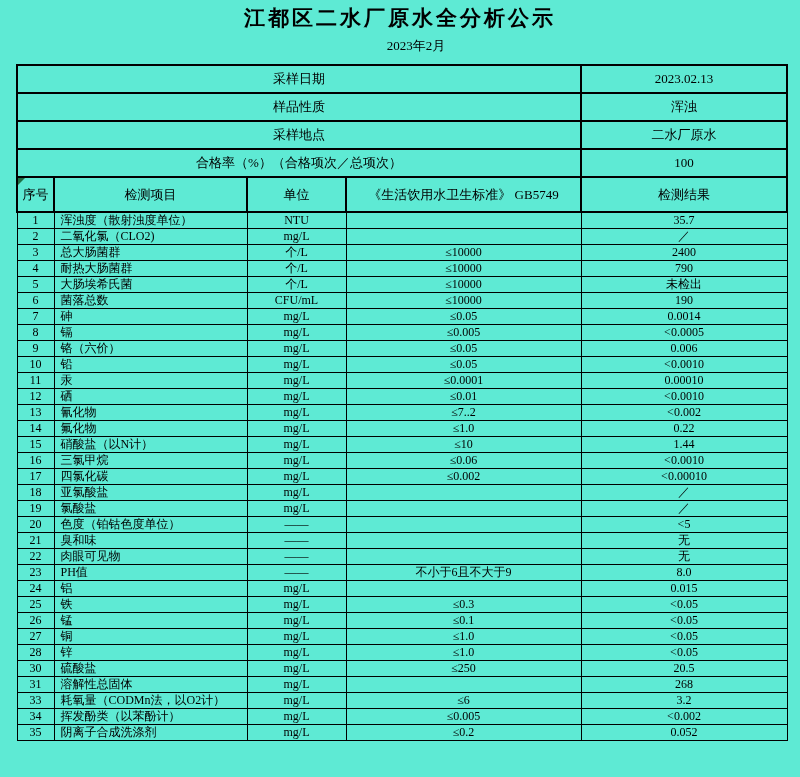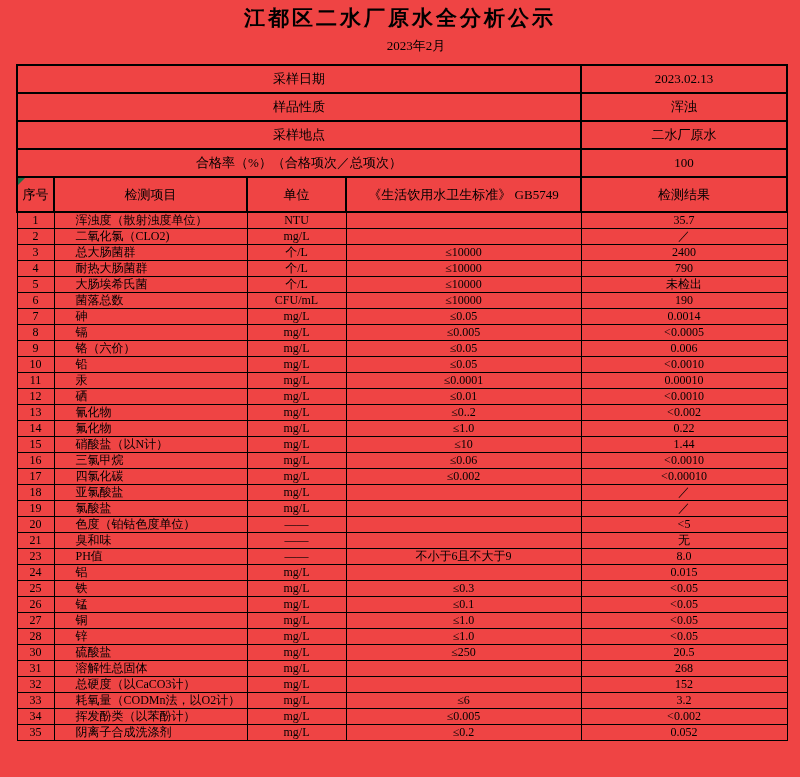--- a/index.html
+++ b/index.html
@@ -1,20 +1,20 @@
 <!DOCTYPE html>
 <html><head>
 <meta charset="utf-8">
 <style>
   html, body { margin: 0; padding: 0; background: #ffffff; }
   .page {
     position: relative;
     width: 800px;
     height: 777px;
-    background: #ef4444;
+    background: #5eead4;
     color: #000000;
     overflow: hidden;
     font-family: "Liberation Serif", "DejaVu Serif", serif;
   }
   .title {
     position: absolute;
     top: 4px; left: 0; width: 100%;
     text-align: center;
     font-family: "Liberation Sans", "DejaVu Sans", sans-serif;
     font-weight: bold;
@@ -54,21 +54,21 @@
     height: 33px;
     font-size: 13px;
   }
   tbody.data td {
     height: 15px;
     line-height: 15px;
     font-size: 12px;
   }
   tbody.data td.item {
     text-align: left;
-    padding-left: 21px;
+    padding-left: 6px;
   }
   td.seq-head { position: relative; margin-left: 40px; }
   .tri {
     position: absolute;
     top: 0; left: 0;
     width: 0; height: 0;
     border-top: 7px solid #1e7145;
     border-right: 7px solid transparent;
   }
 </style>
@@ -197,21 +197,21 @@
           <td class="idx">12</td>
           <td class="item">硒</td>
           <td class="unit">mg/L</td>
           <td class="std">≤0.01</td>
           <td class="res">&lt;0.0010</td>
         </tr>
         <tr>
           <td class="idx">13</td>
           <td class="item">氰化物</td>
           <td class="unit">mg/L</td>
-          <td class="std">≤0..2</td>
+          <td class="std">≤7..2</td>
           <td class="res">&lt;0.002</td>
         </tr>
         <tr>
           <td class="idx">14</td>
           <td class="item">氟化物</td>
           <td class="unit">mg/L</td>
           <td class="std">≤1.0</td>
           <td class="res">0.22</td>
         </tr>
         <tr>
@@ -252,20 +252,27 @@
         <tr>
           <td class="idx">20</td>
           <td class="item">色度（铂钴色度单位）</td>
           <td class="unit">——</td>
           <td class="std"></td>
           <td class="res">&lt;5</td>
         </tr>
         <tr>
           <td class="idx">21</td>
           <td class="item">臭和味</td>
+          <td class="unit">——</td>
+          <td class="std"></td>
+          <td class="res">无</td>
+        </tr>
+        <tr>
+          <td class="idx">22</td>
+          <td class="item">肉眼可见物</td>
           <td class="unit">——</td>
           <td class="std"></td>
           <td class="res">无</td>
         </tr>
         <tr>
           <td class="idx">23</td>
           <td class="item">PH值</td>
           <td class="unit">——</td>
           <td class="std">不小于6且不大于9</td>
           <td class="res">8.0</td>
@@ -313,27 +320,20 @@
           <td class="res">20.5</td>
         </tr>
         <tr>
           <td class="idx">31</td>
           <td class="item">溶解性总固体</td>
           <td class="unit">mg/L</td>
           <td class="std"></td>
           <td class="res">268</td>
         </tr>
         <tr>
-          <td class="idx">32</td>
-          <td class="item">总硬度（以CaCO3计）</td>
-          <td class="unit">mg/L</td>
-          <td class="std"></td>
-          <td class="res">152</td>
-        </tr>
-        <tr>
           <td class="idx">33</td>
           <td class="item">耗氧量（CODMn法，以O2计）</td>
           <td class="unit">mg/L</td>
           <td class="std">≤6</td>
           <td class="res">3.2</td>
         </tr>
         <tr>
           <td class="idx">34</td>
           <td class="item">挥发酚类（以苯酚计）</td>
           <td class="unit">mg/L</td>

